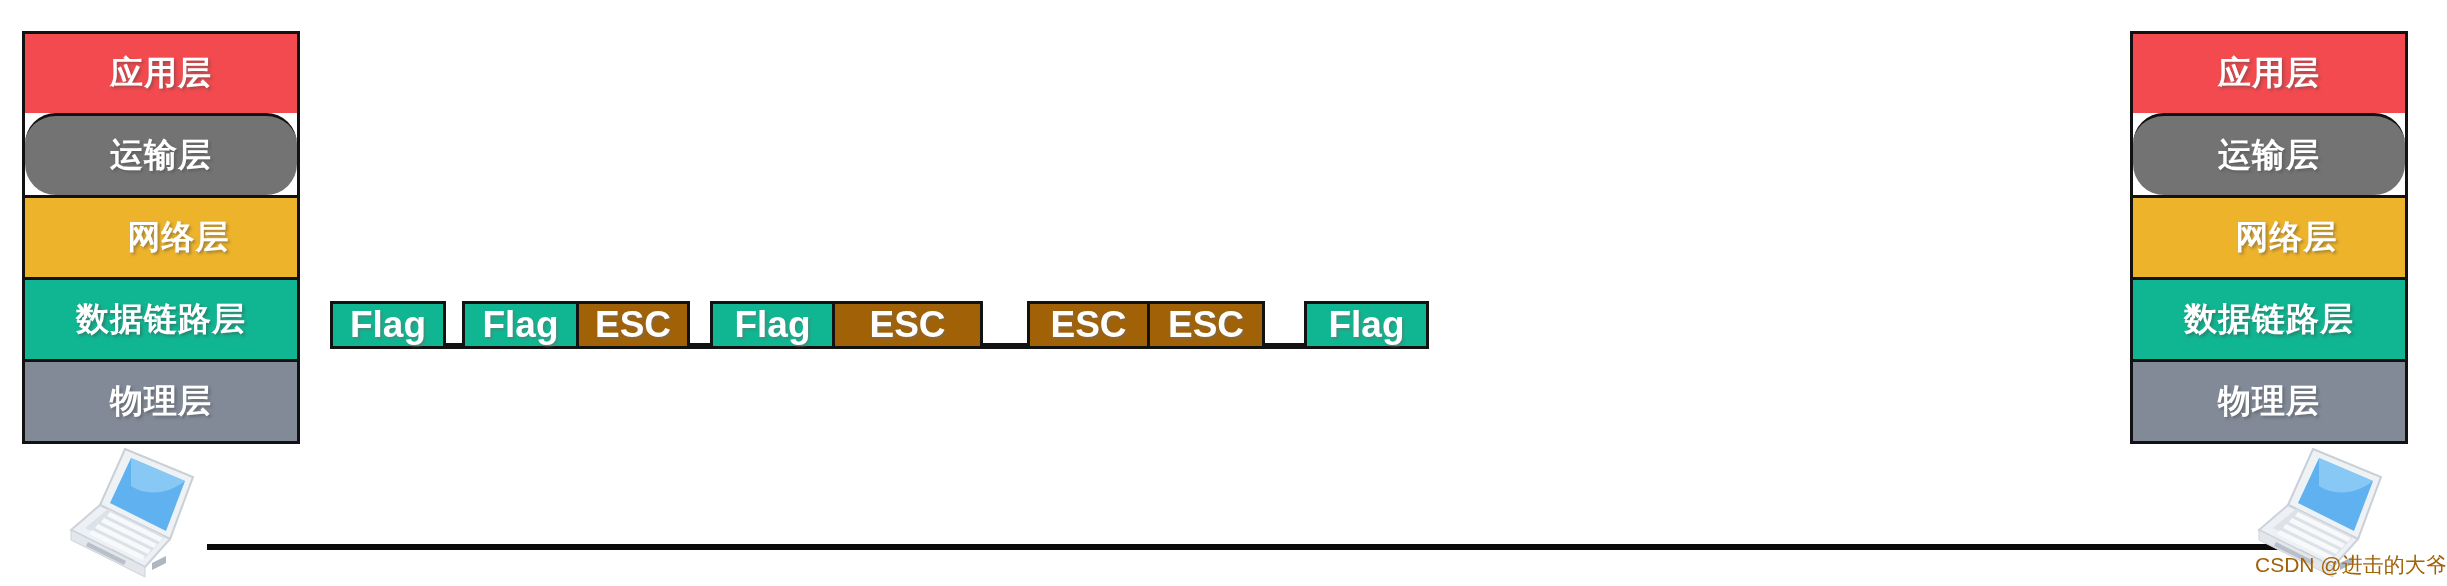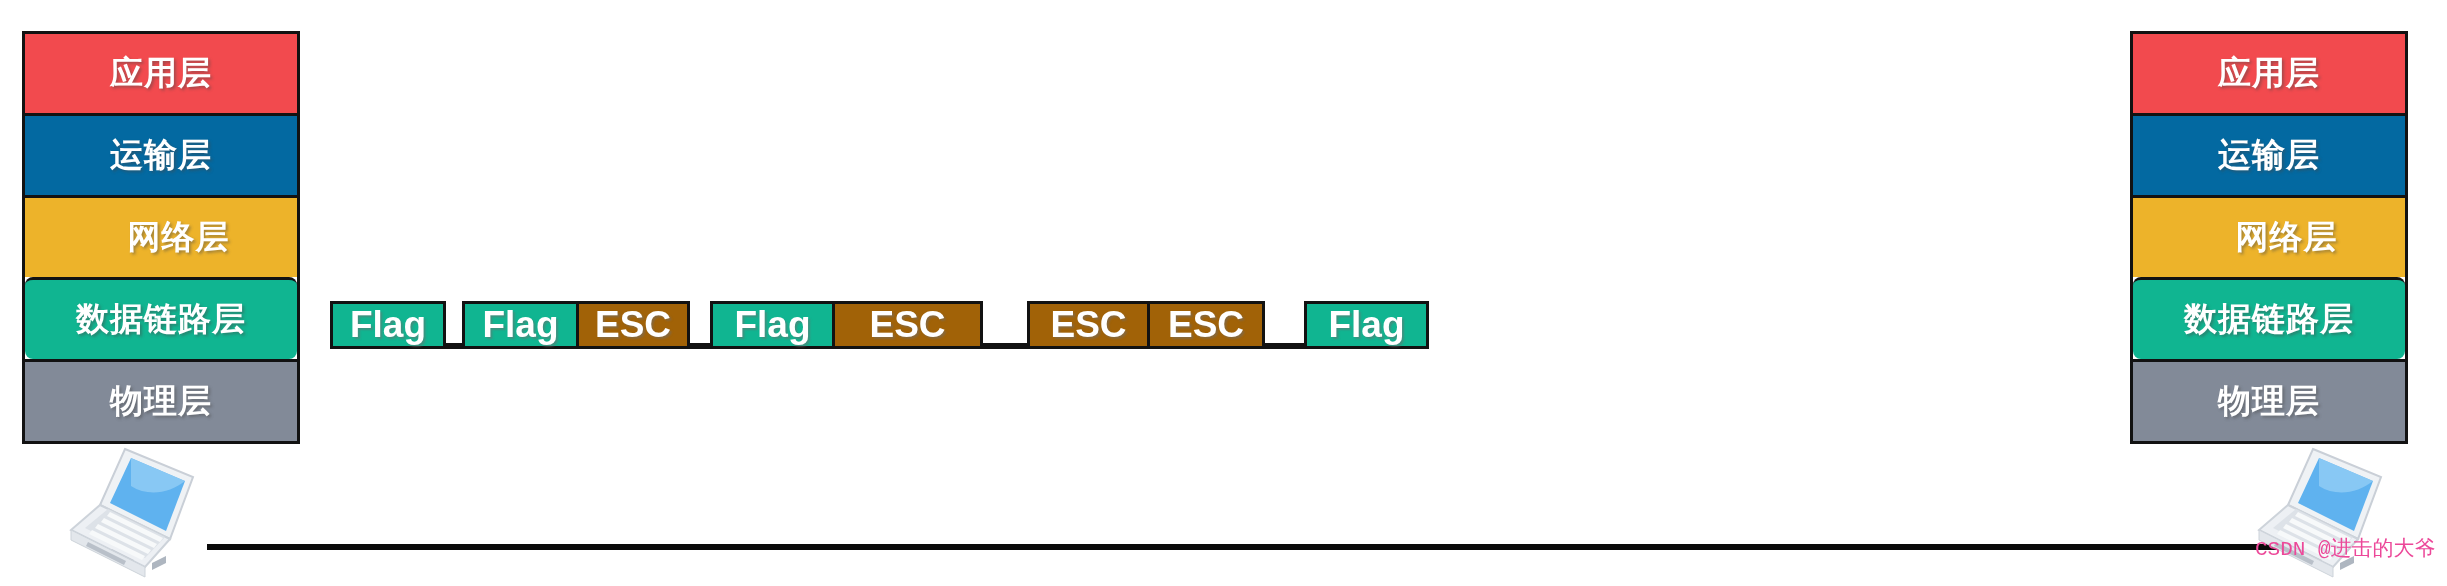--- a/index.html
+++ b/index.html
@@ -25,23 +25,23 @@
   .layer{
     flex:1 1 0;
     display:flex;align-items:center;justify-content:center;
     color:#ffffff;
     font-size:33px;font-weight:bold;
     letter-spacing:1px;
     text-shadow:2px 2px 3px rgba(70,70,70,0.45);
   }
   .layer + .layer{border-top:3px solid #121212;}
   .layer-app  {background:#F24A4E;}
-  .layer-trans{background:#0369a1;}
+  .layer-trans{background:#737373;border-radius:31px;}
   .layer-net  {background:#EDB32A;padding-left:35px;}
-  .layer-dll  {background:#10B591;border-radius:8px;}
+  .layer-dll  {background:#10B591;}
   .layer-phy  {background:#828A98;}
 
   
   .frame-strip{
     position:absolute;
     left:330px;top:267px;height:82px;
     display:flex;align-items:flex-end;
   }
   .fbox{
     box-sizing:border-box;
@@ -66,26 +66,25 @@
   .laptop{
     position:absolute;
     width:160px;height:135px;
     z-index:2;
   }
   .laptop-left{left:68px;top:446px;}
   .laptop-right{left:2256px;top:446px;}
 
   .watermark{
     position:absolute;
-    left:2255px;top:534px;
+    left:2255px;top:551px;
     font-size:21px;
-    color:#ec4899;
+    color:#a16207;
     white-space:nowrap;
     z-index:3;
-    font-family:Liberation Mono, monospace;
   }
 </style>
 </head>
 <body>
 
 <div class="canvas">
 
   <div class="stack stack-left">
     <div class="layer layer-app">应用层</div>
     <div class="layer layer-trans">运输层</div>

